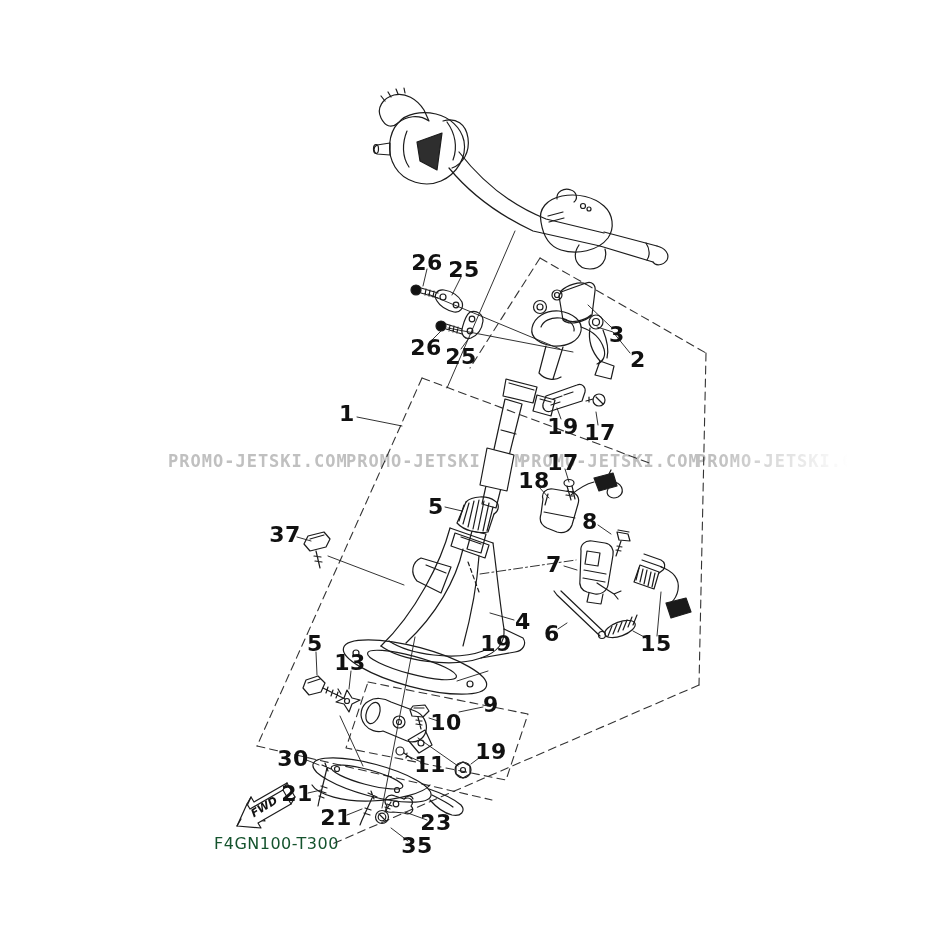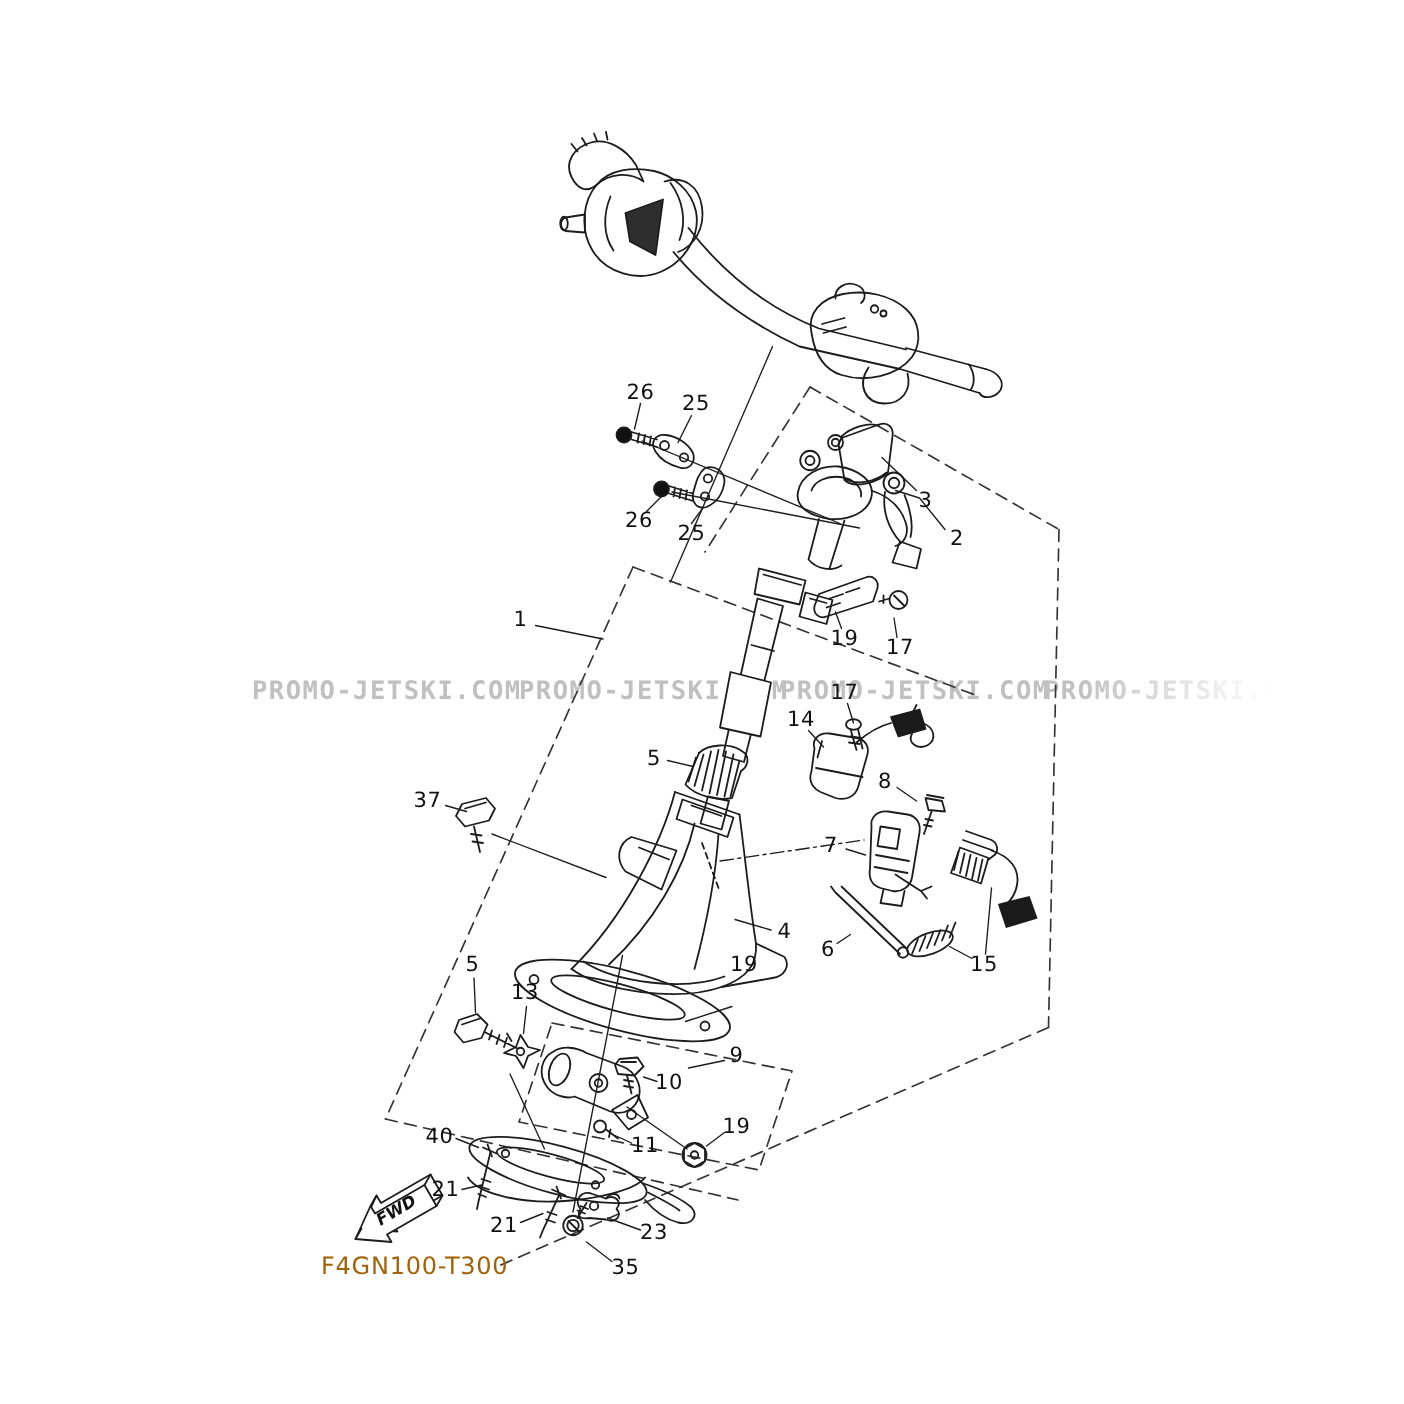--- a/index.html
+++ b/index.html
@@ -13,25 +13,25 @@
     font-weight:bold;font-size:17px;letter-spacing:1px;color:#c0c0c0;
     white-space:nowrap;user-select:none;
   }
   .wm-fade{
     position:absolute;z-index:2;left:716px;top:446px;width:220px;height:26px;
     background:linear-gradient(to right, rgba(255,255,255,0), #ffffff 60%);
   }
   svg.drawing{position:absolute;left:0;top:0;z-index:3;}
   .pl{
     position:absolute;z-index:4;transform:translate(-50%,-50%);
-    font-size:14px;color:#111;letter-spacing:0.5px;
+    font-size:22px;color:#111;letter-spacing:0.5px;font-weight:bold;
   }
   .part-code{
     position:absolute;z-index:4;left:214px;top:834px;
-    font-size:16px;color:#a16207;letter-spacing:0.5px;
+    font-size:16px;color:#14532d;letter-spacing:0.5px;
   }
 </style>
 </head>
 <body>
 
 <div class="stage">
 
   <span class="wm" style="left:168px;top:451px">PROMO-JETSKI.COM</span>
   <span class="wm" style="left:346px;top:451px">PROMO-JETSKI.COM</span>
   <span class="wm" style="left:520px;top:451px">PROMO-JETSKI.COM</span>
@@ -302,35 +302,35 @@
   <span class="pl" style="left:427px;top:262px">26</span>
   <span class="pl" style="left:464px;top:269px">25</span>
   <span class="pl" style="left:426px;top:347px">26</span>
   <span class="pl" style="left:461px;top:356px">25</span>
   <span class="pl" style="left:617px;top:334px">3</span>
   <span class="pl" style="left:638px;top:359px">2</span>
   <span class="pl" style="left:347px;top:413px">1</span>
   <span class="pl" style="left:563px;top:426px">19</span>
   <span class="pl" style="left:600px;top:432px">17</span>
   <span class="pl" style="left:563px;top:462px">17</span>
-  <span class="pl" style="left:534px;top:480px">14</span>
+  <span class="pl" style="left:534px;top:480px">18</span>
   <span class="pl" style="left:436px;top:506px">5</span>
   <span class="pl" style="left:285px;top:534px">37</span>
   <span class="pl" style="left:590px;top:521px">8</span>
   <span class="pl" style="left:554px;top:564px">7</span>
   <span class="pl" style="left:523px;top:621px">4</span>
   <span class="pl" style="left:552px;top:633px">6</span>
   <span class="pl" style="left:656px;top:643px">15</span>
   <span class="pl" style="left:315px;top:643px">5</span>
   <span class="pl" style="left:350px;top:662px">13</span>
   <span class="pl" style="left:496px;top:643px">19</span>
   <span class="pl" style="left:491px;top:704px">9</span>
   <span class="pl" style="left:446px;top:722px">10</span>
   <span class="pl" style="left:491px;top:751px">19</span>
   <span class="pl" style="left:430px;top:764px">11</span>
-  <span class="pl" style="left:293px;top:758px">40</span>
+  <span class="pl" style="left:293px;top:758px">30</span>
   <span class="pl" style="left:297px;top:793px">21</span>
   <span class="pl" style="left:336px;top:817px">21</span>
   <span class="pl" style="left:436px;top:822px">23</span>
   <span class="pl" style="left:417px;top:845px">35</span>
 
   <div class="part-code">F4GN100-T300</div>
 </div>
 
 </body></html>

